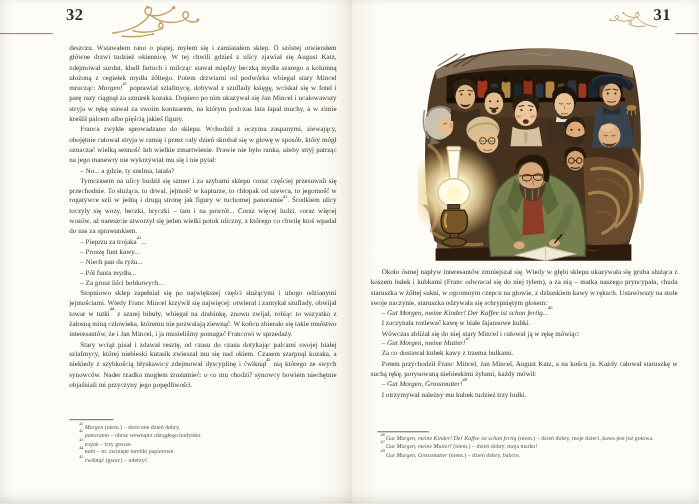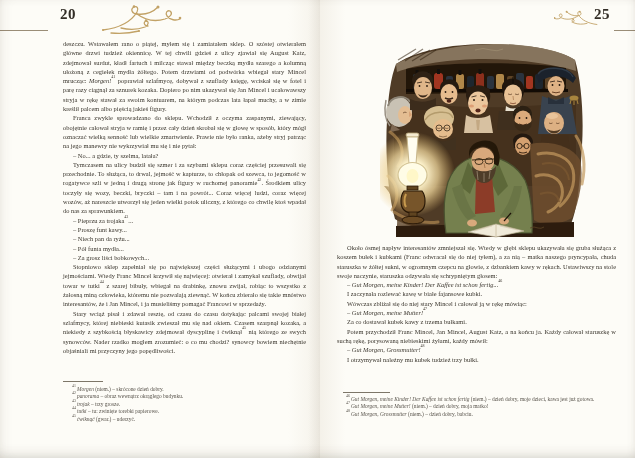--- a/index.html
+++ b/index.html
@@ -46,21 +46,21 @@
   .fns-25{left:17px;top:396px;width:283px;}
   .illo{position:absolute;left:60px;top:36px;width:209px;height:202px;}
 </style>
 </head>
 <body>
 
 <div class="spread">
 
   <div class="page page-left">
     <div class="hrule rule-left"></div>
-    <div class="page-num num-left">20</div>
+    <div class="page-num num-left">32</div>
     <svg class="flourish flourish-left" viewBox="0 0 80 34">
       <g stroke="#c2a266" fill="none" stroke-width="1.3" stroke-linecap="round">
         <path d="M2,27 C18,25 30,19 36,9 C38,5 36,3 33,4 C29,6 31,11 36,11 C44,12 52,9 57,4"></path>
         <path d="M36,11 C44,17 54,19 64,16 C70,14 72,10 69,8 C66,7 64,10 66,13 C69,17 75,18 79,16"></path>
         <path d="M20,25 C28,27 36,27 44,24 C48,22 48,18 45,18 C42,19 43,23 47,23"></path>
         <path d="M10,30 C20,31 30,30 38,28"></path>
       </g>
       <g fill="#c2a266">
         <circle cx="33" cy="3.5" r="1.3"></circle>
           <circle cx="57" cy="4" r="1.5"></circle>
@@ -104,21 +104,21 @@
         <path d="M36,11 C44,17 54,19 64,16 C70,14 72,10 69,8 C66,7 64,10 66,13 C69,17 75,18 79,16"></path>
         <path d="M20,25 C28,27 36,27 44,24 C48,22 48,18 45,18 C42,19 43,23 47,23"></path>
       </g>
       <g fill="#c2a266">
         <circle cx="33" cy="3.5" r="1.6"></circle>
           <circle cx="57" cy="4" r="1.8"></circle>
         <circle cx="79" cy="15" r="1.6"></circle>
           <circle cx="45" cy="17.5" r="1.4"></circle>
       </g>
     </svg>
-    <div class="page-num num-right">25</div>
+    <div class="page-num num-right">31</div>
     <div class="hrule rule-right"></div>
 
     <svg class="illo" viewBox="0 0 209 202" role="img" aria-label="Tłum klientów w starym sklepie: stary Mincel w zielonym surducie pisze w księdze przy zapalonej lampie naftowej; nad nim pochylają się twarze klientów, z tyłu półka ze słojami.">
       <defs>
         <radialGradient id="glow" cx="50%" cy="50%" r="50%">
           <stop offset="0%" stop-color="#fffef2"></stop>
           <stop offset="30%" stop-color="#fdf3cd"></stop>
           <stop offset="60%" stop-color="#f0d79c" stop-opacity="0.75"></stop>
           <stop offset="100%" stop-color="#e8c171" stop-opacity="0"></stop>
         </radialGradient>

